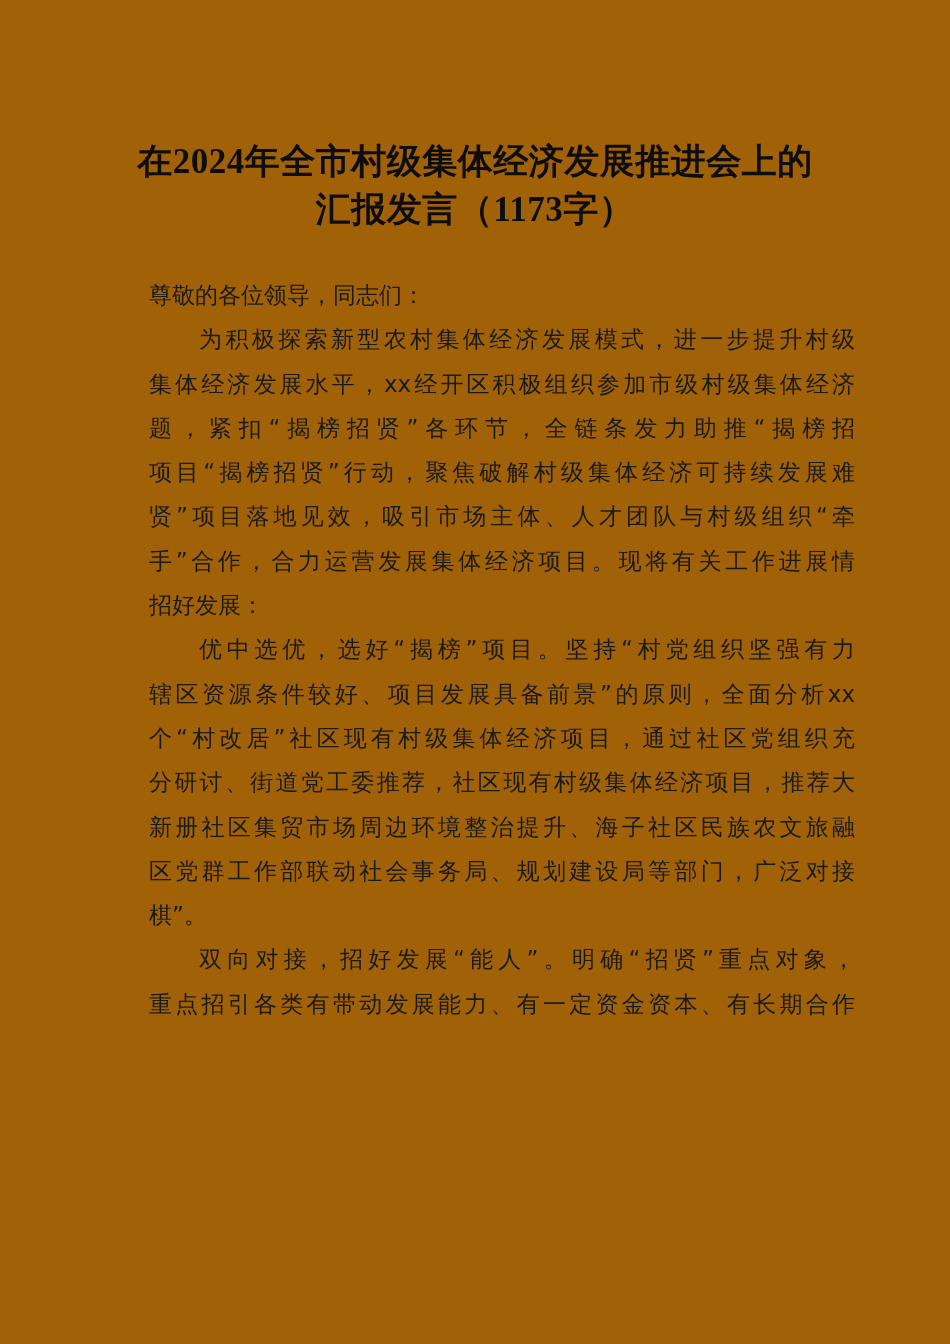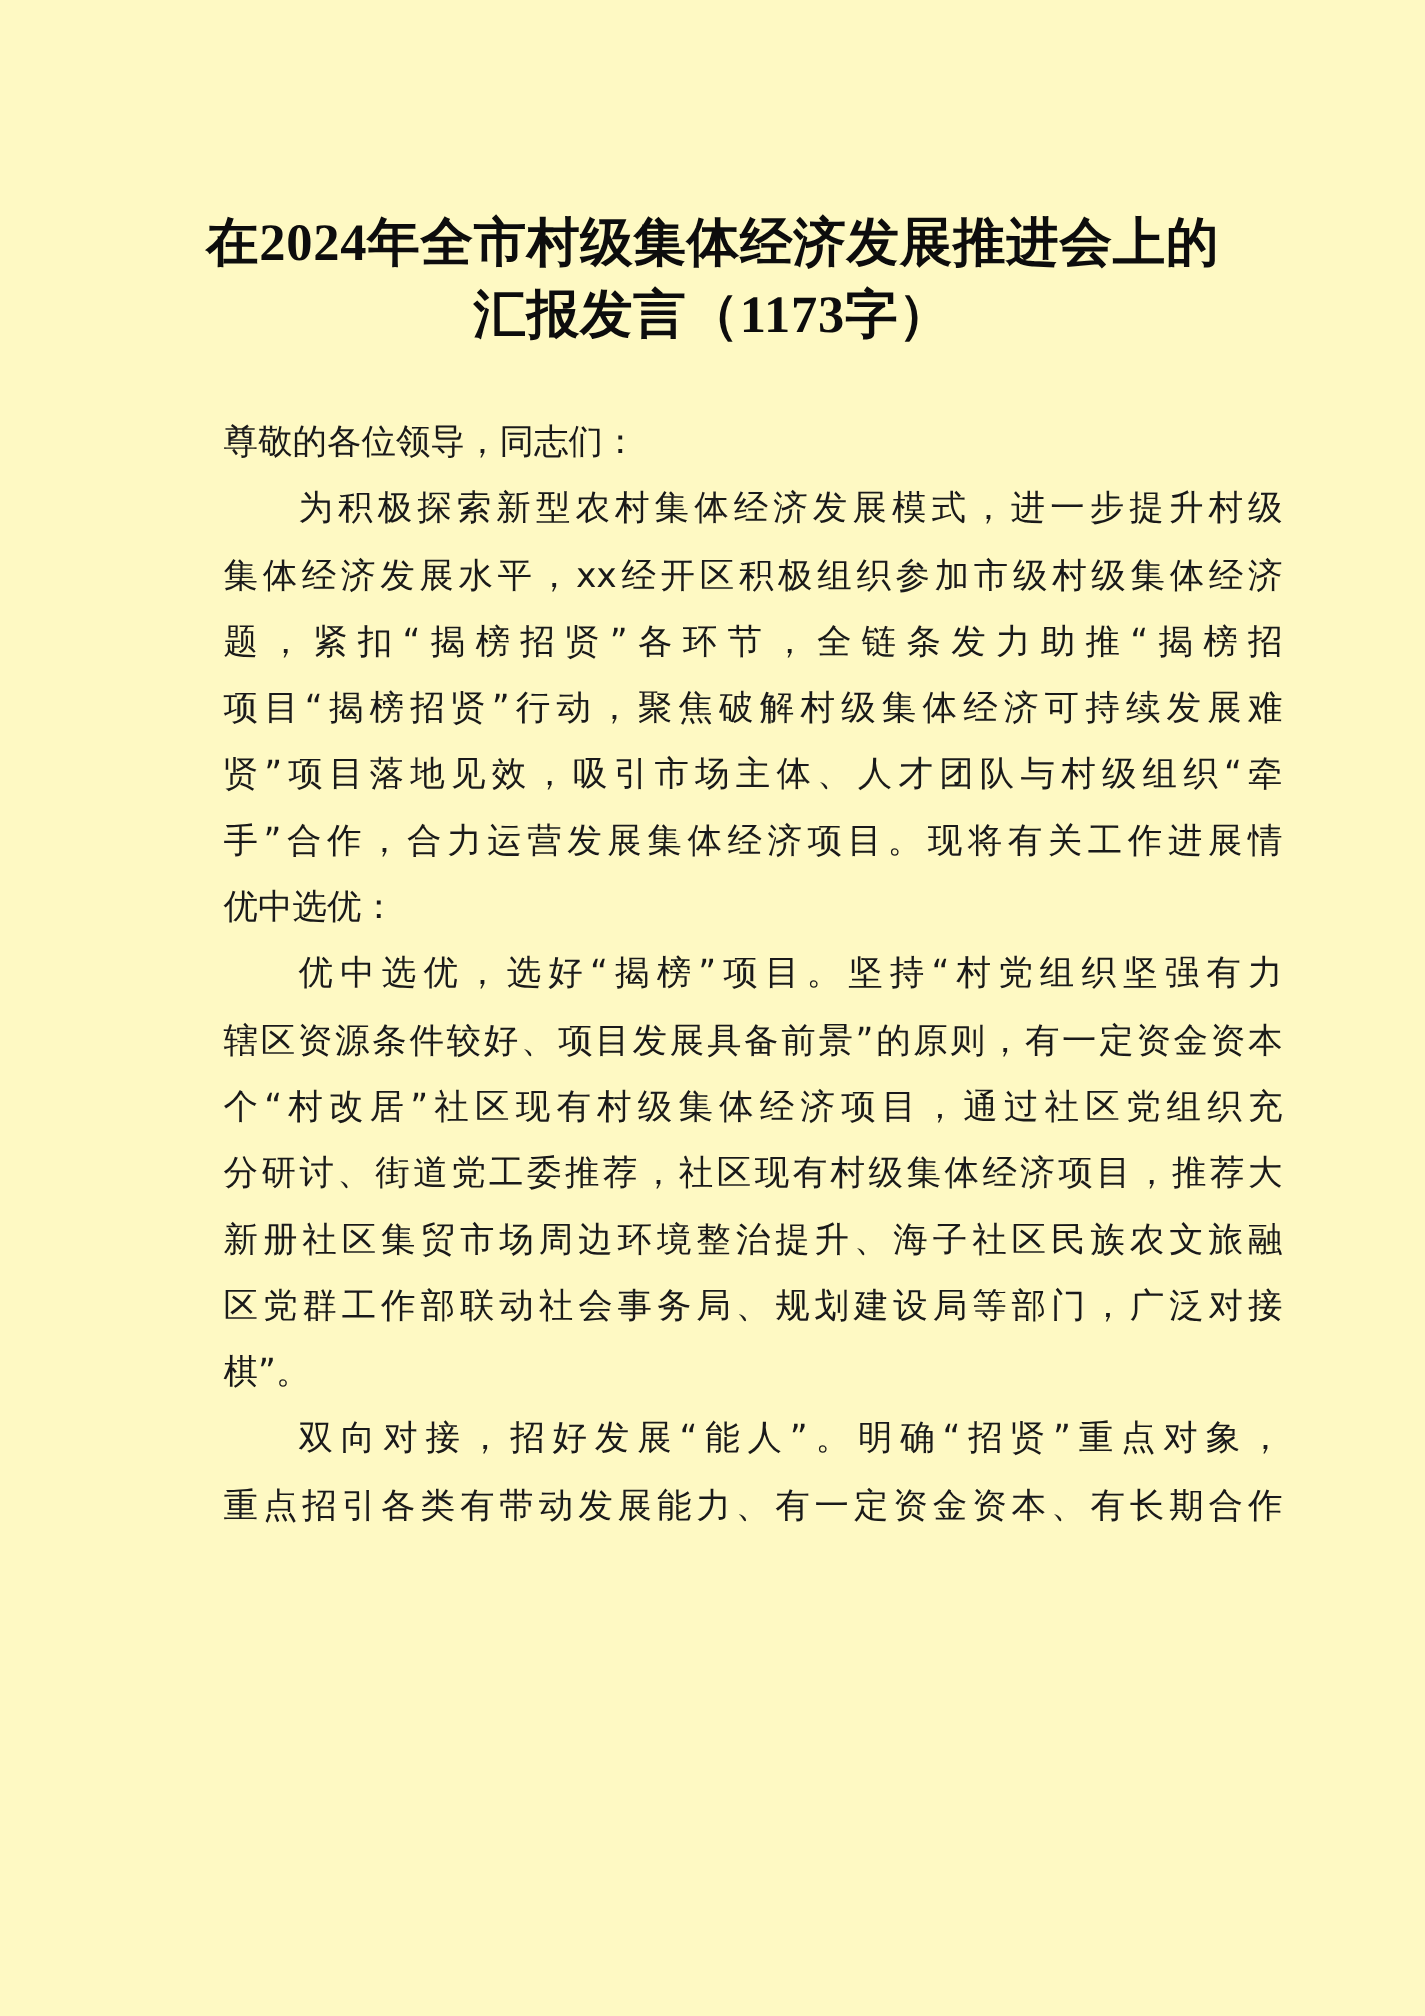--- a/index.html
+++ b/index.html
@@ -13,21 +13,21 @@
       position: relative;
       overflow: hidden;
       font-family: "DejaVu Serif", "Liberation Serif", serif;
       color: #111111;
     }
     .page {
       position: absolute;
       left: 0; top: 0;
       width: 950px;
       height: 1344px;
-      background: #fef9c3;
+      background: #a16207;
     }
     .title {
       position: absolute;
       left: 0;
       width: 950px;
       top: 138px;
       text-align: center;
       font-family: "Liberation Serif", "DejaVu Serif", serif;
       font-weight: bold;
       font-size: 35px;
@@ -77,24 +77,24 @@
 
   <div class="body-text">
     <span class="line last">尊敬的各位领导，同志们：</span>
 
     <span class="line indent">为积极探索新型农村集体经济发展模式，进一步提升村级</span>
     <span class="line">集体经济发展水平，xx经开区积极组织参加市级村级集体经济</span>
     <span class="line">题，紧扣“揭榜招贤”各环节，全链条发力助推“揭榜招</span>
     <span class="line">项目“揭榜招贤”行动，聚焦破解村级集体经济可持续发展难</span>
     <span class="line">贤”项目落地见效，吸引市场主体、人才团队与村级组织“牵</span>
     <span class="line">手”合作，合力运营发展集体经济项目。现将有关工作进展情</span>
-    <span class="line last">优中选优：</span>
+    <span class="line last">招好发展：</span>
 
     <span class="line indent">优中选优，选好“揭榜”项目。坚持“村党组织坚强有力</span>
-    <span class="line">辖区资源条件较好、项目发展具备前景”的原则，有一定资金资本</span>
+    <span class="line">辖区资源条件较好、项目发展具备前景”的原则，全面分析xx</span>
     <span class="line">个“村改居”社区现有村级集体经济项目，通过社区党组织充</span>
     <span class="line">分研讨、街道党工委推荐，社区现有村级集体经济项目，推荐大</span>
     <span class="line">新册社区集贸市场周边环境整治提升、海子社区民族农文旅融</span>
     <span class="line">区党群工作部联动社会事务局、规划建设局等部门，广泛对接</span>
     <span class="line last">棋”。</span>
 
     <span class="line indent">双向对接，招好发展“能人”。明确“招贤”重点对象，</span>
     <span class="line">重点招引各类有带动发展能力、有一定资金资本、有长期合作</span>
   </div>
 

